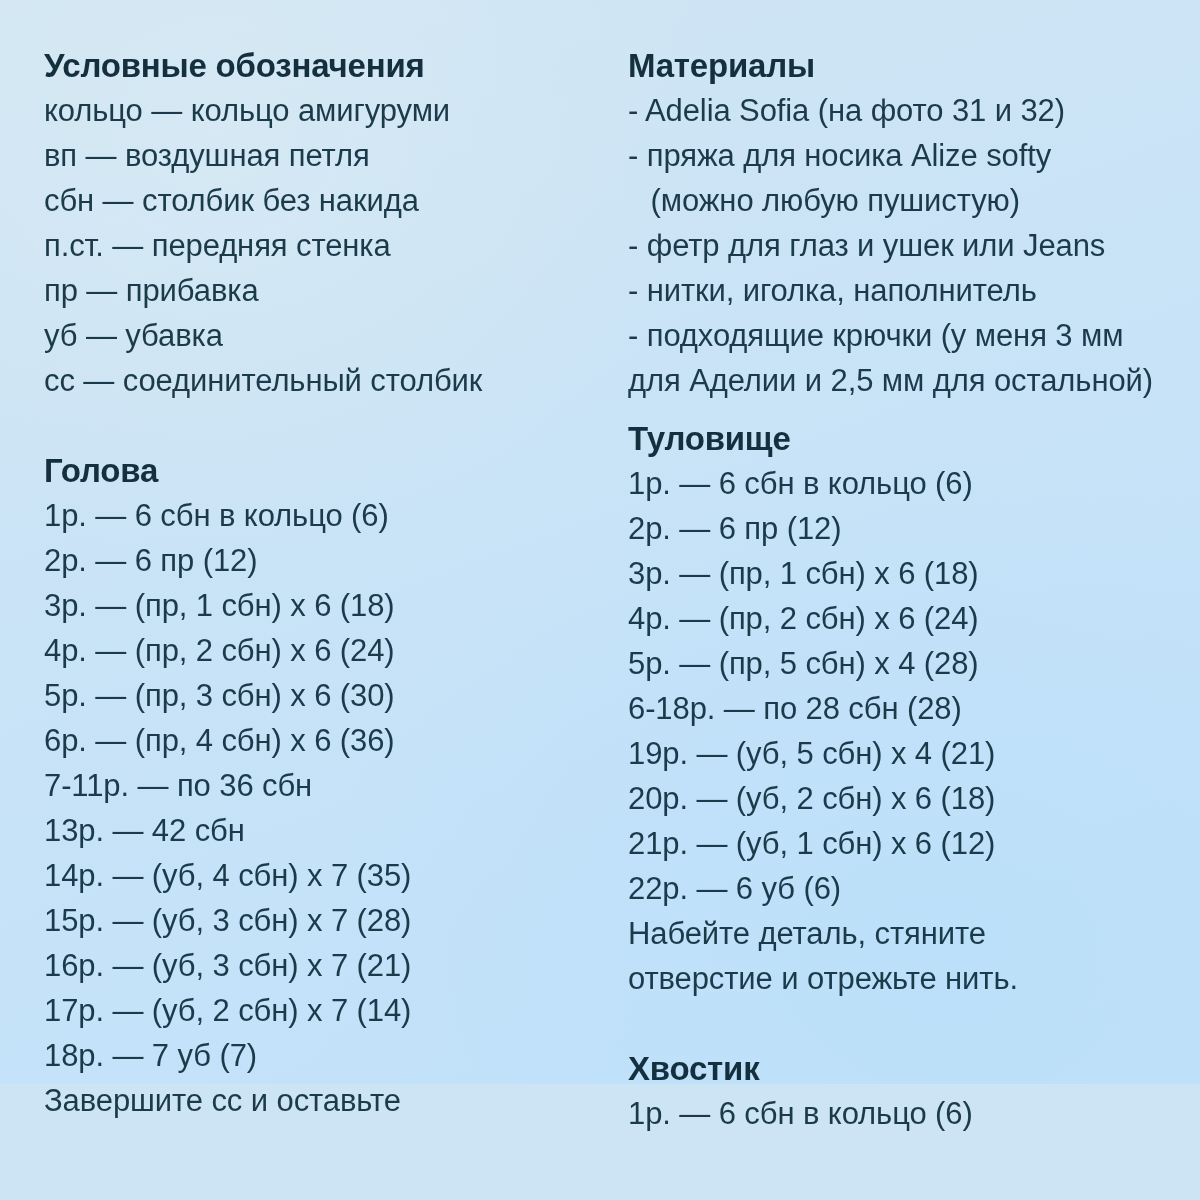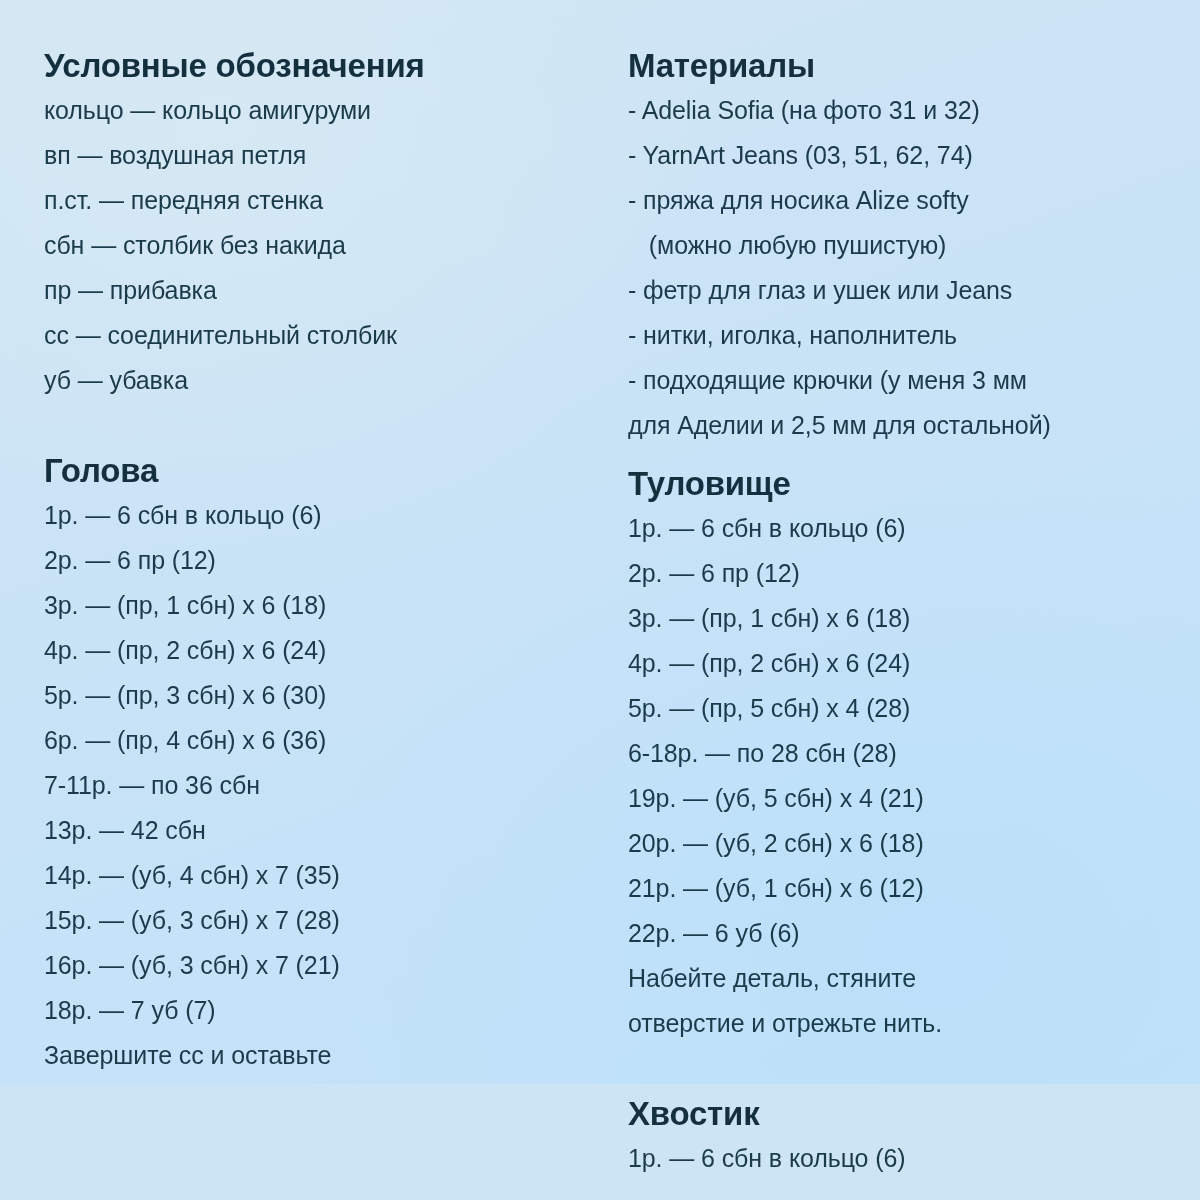--- a/index.html
+++ b/index.html
@@ -62,21 +62,21 @@
     padding: 0;
     font-size: 33px;
     font-weight: bold;
     line-height: 44px;
     letter-spacing: -0.2px;
     color: #142f3e;
     white-space: pre;
   }
 
   .line {
-    font-size: 25px;
+    font-size: 31px;
     font-weight: normal;
     line-height: 45px;
     letter-spacing: -0.1px;
     color: #1b3b4b;
     white-space: pre;
   }
 
   .line.indent {
     padding-left: 14px;
   }
@@ -91,58 +91,58 @@
 
   <div class="columns">
 
     <div class="col col-left">
 
       <section class="block">
         <h2 class="heading">Условные обозначения</h2>
         <div>
             <div class="line">кольцо — кольцо амигуруми</div>
             <div class="line">вп — воздушная петля</div>
+            <div class="line">сбн — столбик без накида</div>
             <div class="line">п.ст. — передняя стенка</div>
-            <div class="line">сбн — столбик без накида</div>
             <div class="line">пр — прибавка</div>
+            <div class="line">уб — убавка</div>
             <div class="line">сс — соединительный столбик</div>
-            <div class="line">уб — убавка</div>
           </div>
       </section>
 
       <div class="spacer-md"></div>
 
       <section class="block">
         <h2 class="heading">Голова</h2>
         <div>
             <div class="line">1р. — 6 сбн в кольцо (6)</div>
             <div class="line">2р. — 6 пр (12)</div>
             <div class="line">3р. — (пр, 1 сбн) х 6 (18)</div>
             <div class="line">4р. — (пр, 2 сбн) х 6 (24)</div>
             <div class="line">5р. — (пр, 3 сбн) х 6 (30)</div>
             <div class="line">6р. — (пр, 4 сбн) х 6 (36)</div>
             <div class="line">7-11р. — по 36 сбн</div>
             <div class="line">13р. — 42 сбн</div>
             <div class="line">14р. — (уб, 4 сбн) х 7 (35)</div>
             <div class="line">15р. — (уб, 3 сбн) х 7 (28)</div>
             <div class="line">16р. — (уб, 3 сбн) х 7 (21)</div>
+            <div class="line">17р. — (уб, 2 сбн) х 7 (14)</div>
             <div class="line">18р. — 7 уб (7)</div>
             <div class="line">Завершите сс и оставьте</div>
           </div>
       </section>
 
     </div>
 
     <div class="col col-right">
 
       <section class="block">
         <h2 class="heading">Материалы</h2>
         <div>
             <div class="line">- Adelia Sofia (на фото 31 и 32)</div>
-            <div class="line">- YarnArt Jeans (03, 51, 62, 74)</div>
             <div class="line">- пряжа для носика Alize softy</div>
             <div class="line indent"> (можно любую пушистую)</div>
             <div class="line">- фетр для глаз и ушек или Jeans</div>
             <div class="line">- нитки, иголка, наполнитель</div>
             <div class="line">- подходящие крючки (у меня 3 мм</div>
             <div class="line">для Аделии и 2,5 мм для остальной)</div>
           </div>
       </section>
 
       <div class="spacer-sm"></div>

